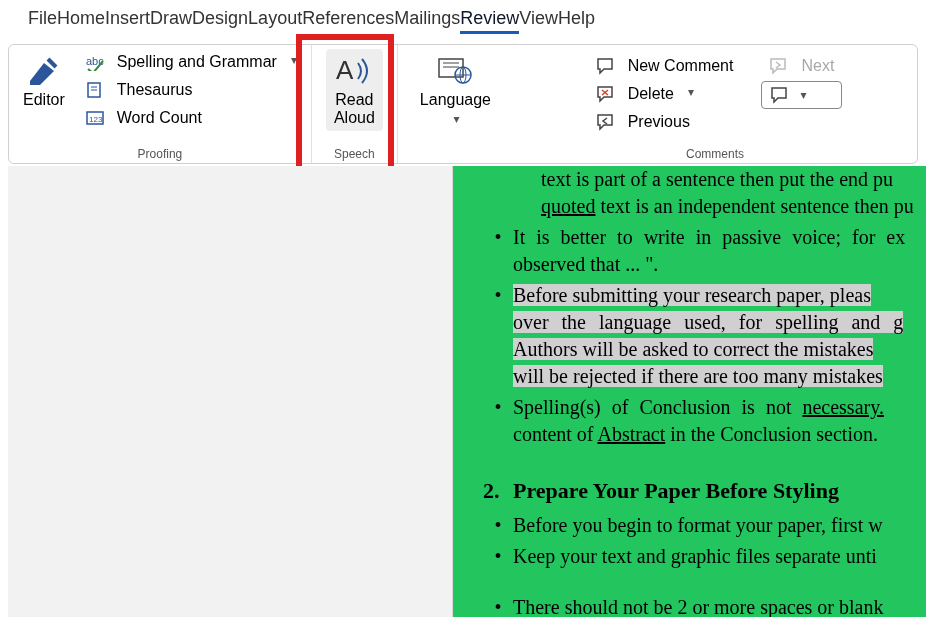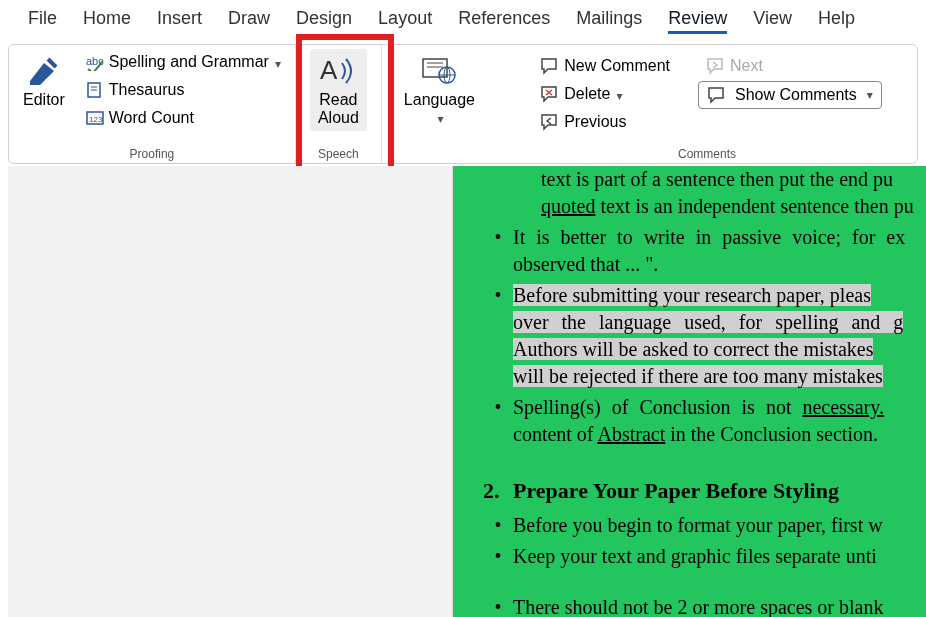--- a/index.html
+++ b/index.html
@@ -1,29 +1,29 @@
 <!DOCTYPE html>
 <html><head>
 <meta charset="utf-8">
 <style>
   * { margin:0; padding:0; box-sizing:border-box; }
   body { font-family:"Segoe UI",Arial,sans-serif; background:#fff; width:926px; height:617px; overflow:hidden; position:relative; }
-  .tabs { display:flex; gap:26px; padding:8px 28px; font-size:18px; color:#333; background:#fff; }
+  .tabs { display:flex; padding:8px 28px; font-size:18px; color:#333; background:#fff; }
   .tab { cursor:pointer; padding-bottom:2px; }
   .tab.active { color:#0f172a; border-bottom:3px solid #185abd; font-weight:500; }
   .ribbon { display:flex; border:1px solid #d0d0d0; margin:2px 8px 0 8px; border-radius:6px; background:#fff; height:120px; }
   .group { display:flex; flex-direction:column; align-items:center; padding:4px 6px 0 6px; border-right:1px solid #e0e0e0; }
   .group:last-child { border-right:none; }
   .group-body { display:flex; flex:1; align-items:flex-start; }
   .group-label { font-size:12px; color:#555; padding:2px 0; }
   .big-btn { display:flex; flex-direction:column; align-items:center; justify-content:flex-start; padding:4px 8px; border-radius:4px; cursor:pointer; }
   .big-btn .icon { height:36px; display:flex; align-items:center; justify-content:center; }
   .big-btn .lbl { font-size:16px; text-align:center; line-height:18px; margin-top:2px; }
   .stack { display:flex; flex-direction:column; justify-content:center; gap:2px; }
-  .row-btn { display:flex; align-items:flex-end; gap:4px; padding:4px 8px; border-radius:4px; cursor:pointer; font-size:16px; }
+  .row-btn { display:flex; align-items:flex-start; gap:12px; padding:4px 8px; border-radius:4px; cursor:pointer; font-size:16px; }
   .row-btn.disabled { color:#a8a8a8; cursor:default; }
   .row-btn .mini-icon { width:20px; display:flex; justify-content:center; }
   .chev { font-size:12px; color:#555; margin-left:2px; }
   .show-comments { border:1px solid #888; border-radius:4px; padding:4px 8px; display:flex; align-items:center; gap:8px; }
   .highlight-frame { position:absolute; border:6px solid #e02020; pointer-events:none; }
   .doc-area { position:absolute; left:8px; right:0; top:166px; bottom:0; display:flex; }
   .grey-strip { width:444px; background:#f2f2f2; }
   .page { flex:1; background:#22c55e; border-left:1px solid #d8d8d8; padding:0 0 0 30px; font-family:"Times New Roman",serif; font-size:20px; color:#000; line-height:1.35; }
   .bul { display:flex; margin-top:4px; }
   .bul .dot { width:30px; text-align:center; }
@@ -176,21 +176,20 @@
               </svg>
             </span>
           <span>Next</span>
         </div>
         <div class="row-btn show-comments">
           <span class="mini-icon">
               <svg width="20" height="18">
                 <path d="M2 2 H16 V12 H8 L4 16 V12 H2 Z" fill="none" stroke="#444" stroke-width="1.5"></path>
               </svg>
             </span>
-          <span>Show Comments</span>
           <span class="chev">▾</span>
         </div>
       </div>
     </div>
     <div class="group-label">Comments</div>
   </div>
 </div>
 
 <div class="highlight-frame" style="left:296px;top:34px;width:98px;height:144px;"></div>
 

